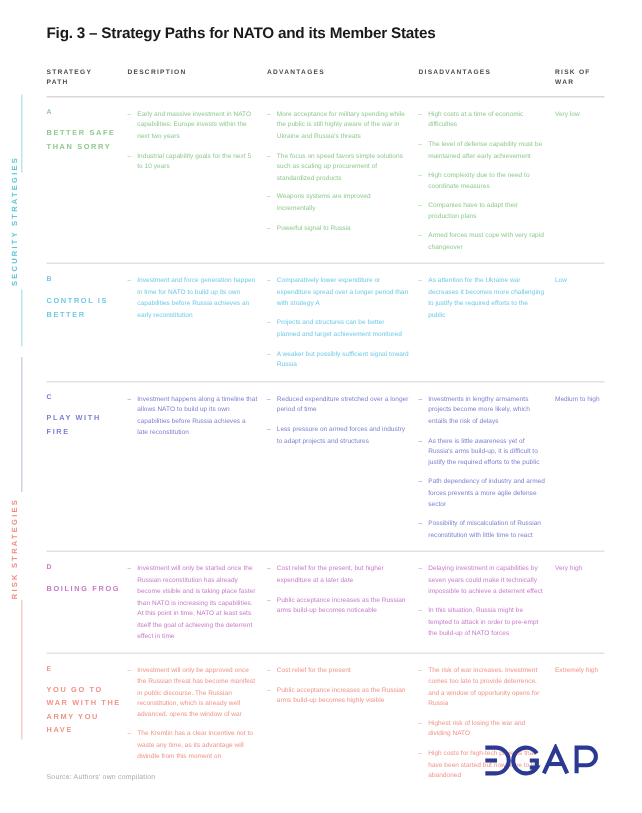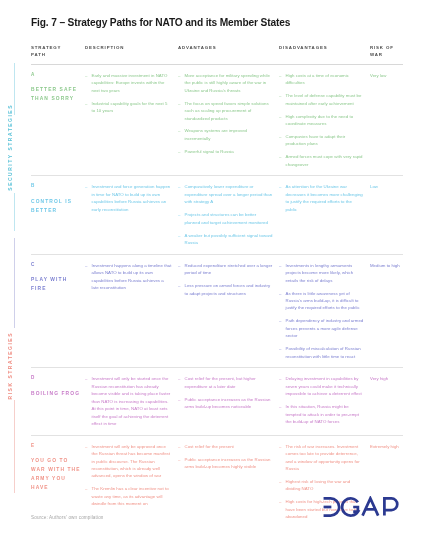--- a/index.html
+++ b/index.html
@@ -174,21 +174,21 @@
     bottom: 24px;
     width: 78px;
     height: 22px;
   }
 </style>
 </head>
 <body>
 
 <div class="page">
 
-  <div class="fig-title">Fig. 7 – Strategy Paths for NATO and its Member States</div>
+  <div class="fig-title">Fig. 3 – Strategy Paths for NATO and its Member States</div>
 
   <div class="side-rule" id="sec-rule-top"></div>
   <div class="side-label" id="sec-label">
     <span class="vtext">SECURITY STRATEGIES</span>
   </div>
   <div class="side-rule" id="sec-rule-bottom"></div>
 
   <div class="side-rule" id="risk-rule-top"></div>
   <div class="side-label" id="risk-label">
     <span class="vtext">RISK STRATEGIES</span>

